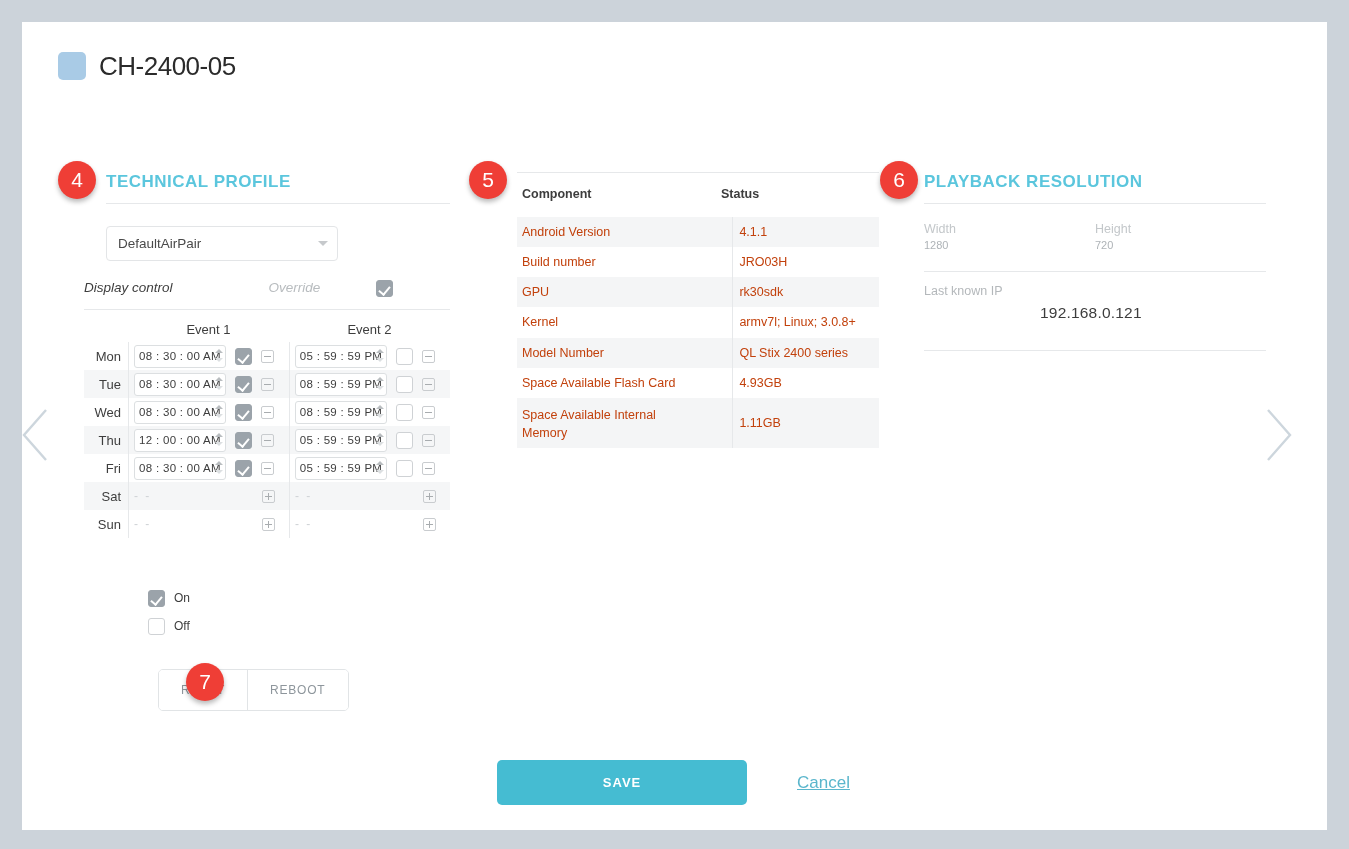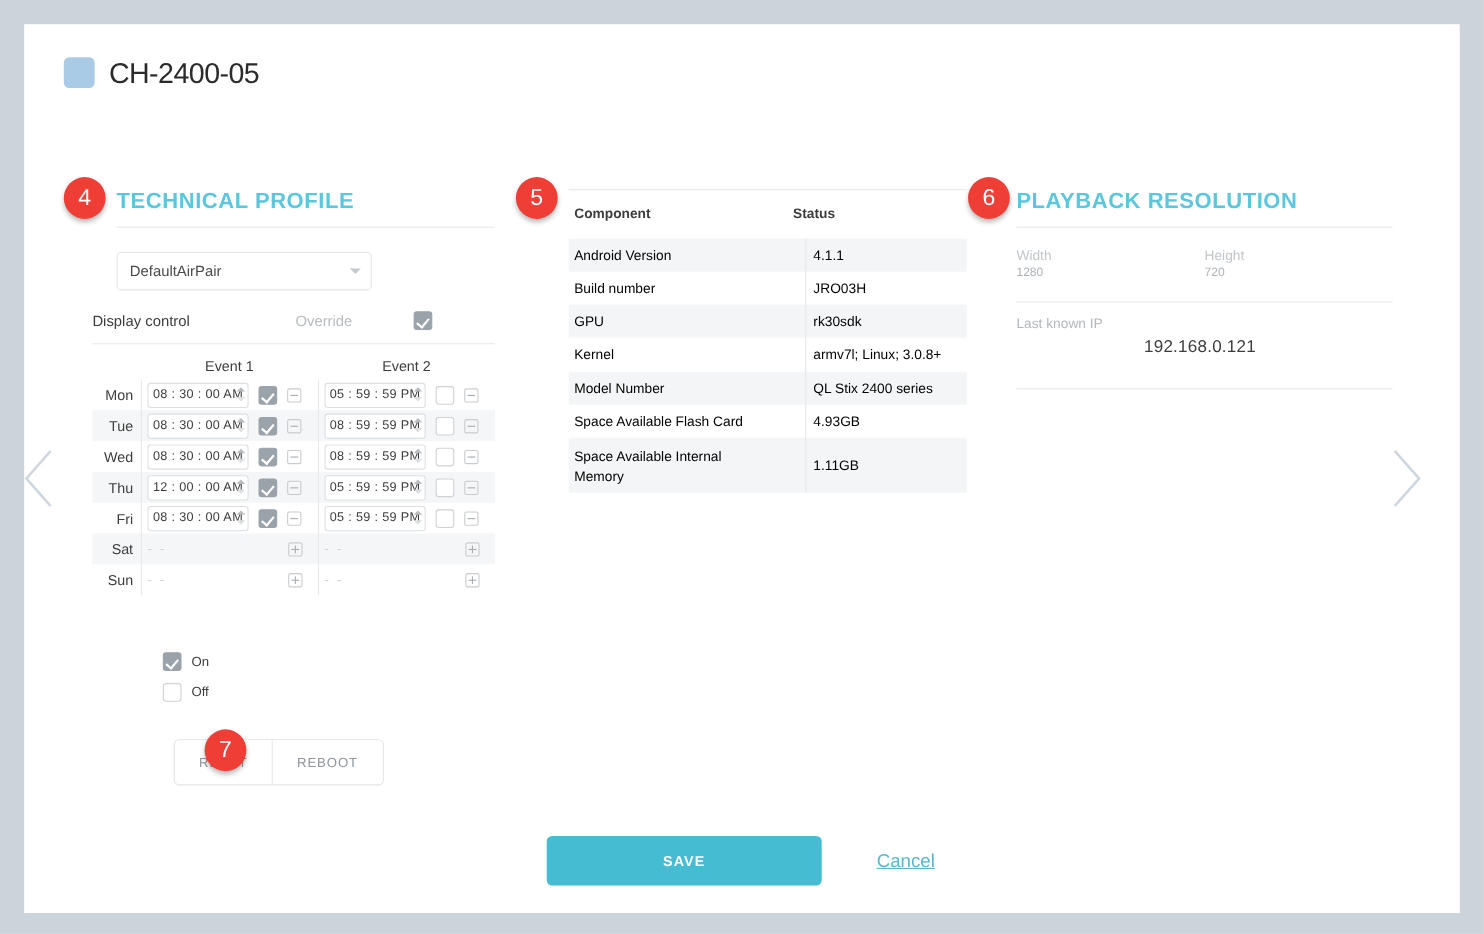--- a/index.html
+++ b/index.html
@@ -38,43 +38,44 @@
     box-shadow:0 3px 5px rgba(0,0,0,.28); z-index:30;
   }
 
   
   .col { position:absolute; top:150px; }
   .col-1 { left:62px;  width:366px; }
   .col-2 { left:473px; width:384px; }
   .col-3 { left:880px; width:364px; }
 
   .sec-title {
-    font-size:20px; font-weight:bold; color:#5bc6dd; letter-spacing:.5px;
+    font-size:17px; font-weight:bold; color:#5bc6dd; letter-spacing:.5px;
     padding-bottom:11px; margin:0 0 0 22px;
   }
   .sec-rule { height:1px; background:#e6e8ea; margin-left:22px; }
 
   
   .select-wrap { margin:22px 0 0 22px; width:232px; position:relative; }
   .select-box {
     height:35px; border:1px solid #e3e5e7; border-radius:4px; background:#fff;
     font-size:13.5px; color:#4a4a4a; padding:0 28px 0 11px;
     display:flex; align-items:center;
   }
   .select-caret {
     position:absolute; right:10px; top:15px;
     width:0; height:0; border-left:5px solid transparent; border-right:5px solid transparent;
     border-top:5px solid #c6c9cc;
   }
 
   
   .dc-row {
     margin:19px 0 0 0; padding:0 0 12px 0;
-    display:flex; align-items:center; border-bottom:1px solid #e6e8ea;
+    display:flex; align-items:flex-start; border-bottom:1px solid #e6e8ea;
     width:366px;
+    font-style:italic;
   }
   .dc-label { font-size:13.5px; color:#3d3d3d; }
   .dc-override { font-size:13.5px; color:#b8bcbf; margin-left:96px; }
 
   .cb {
     width:17px; height:17px; border-radius:3px; border:1px solid #cfd2d5;
     background:#fff; position:relative; flex:0 0 auto; display:inline-block;
   }
   .cb.on { background:#9ba3aa; border-color:#9ba3aa; }
   .cb.on::after {
@@ -140,21 +141,21 @@
     font-size:12px; color:#8e969c; letter-spacing:.8px;
     padding:13px 22px; cursor:pointer;
   }
   .btn-group .sep { width:1px; background:#e1e4e6; }
 
   
   .sitable { margin:0 0 0 22px; width:362px; }
   .si-head { display:flex; font-size:12.5px; font-weight:bold; color:#3d3d3d; padding:14px 0 16px 0; }
   .si-head .c1 { width:198px; padding-left:5px; }
   .si-head .c2 { width:164px; padding-left:6px; }
-  .si-row { display:flex; font-size:12.5px; color:#000000; min-height:28px;gap:39px; }
+  .si-row { display:flex; font-size:12.5px; color:#c2410c; min-height:28px;gap:39px; }
   .si-row.alt { background:#f4f5f6; }
   .si-row .c1 { width:198px; padding:6px 6px 6px 5px; line-height:1.45; }
   .si-row .c2 { width:164px; padding:6px 6px 6px 6px; border-left:1px solid #e6e8ea; display:flex; align-items:center; }
 
   
   .pb-grid { margin:0 0 0 22px; width:342px; }
   .pb-wh { display:flex; padding:18px 0 20px 0; border-bottom:1px solid #e6e8ea; }
   .pb-field { width:171px; }
   .pb-lbl { font-size:12.5px; color:#c3c7ca; margin-bottom:3px; }
   .pb-val { font-size:11px; color:#aeb3b7; }

